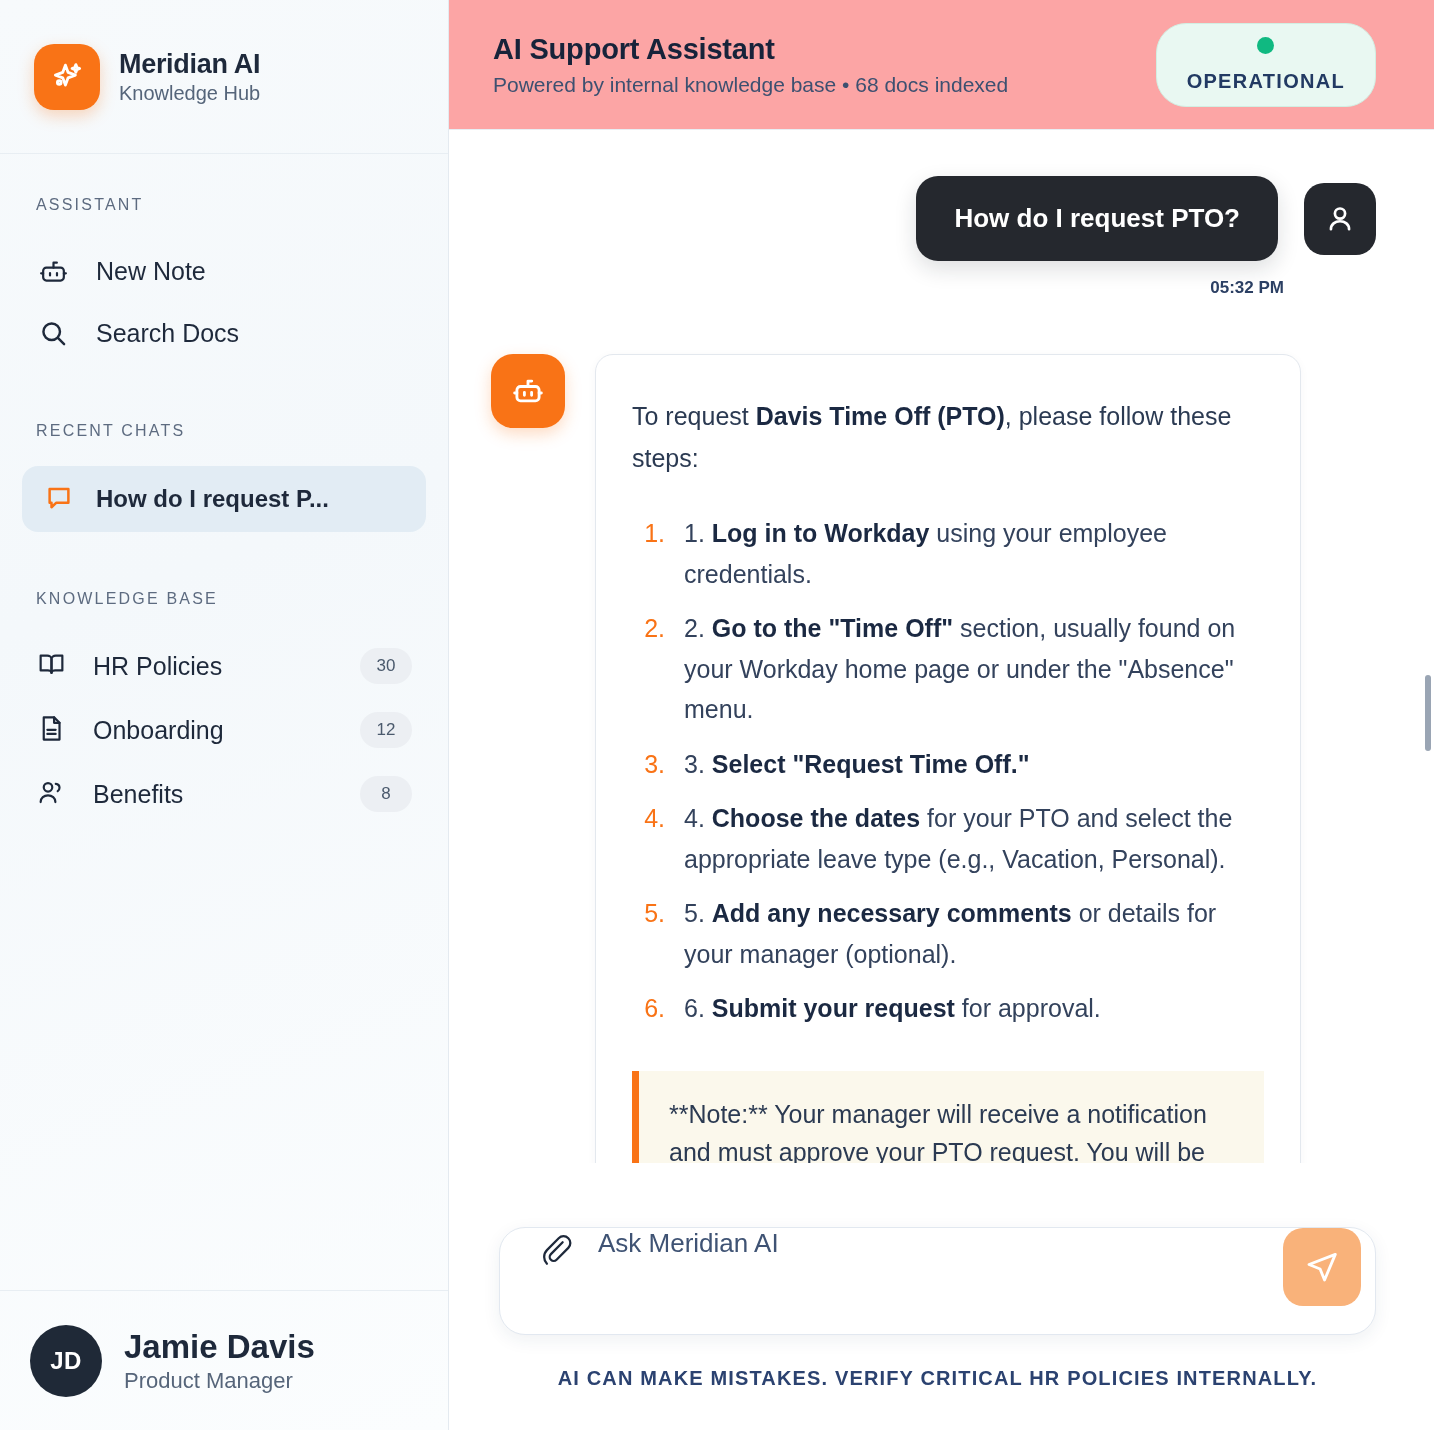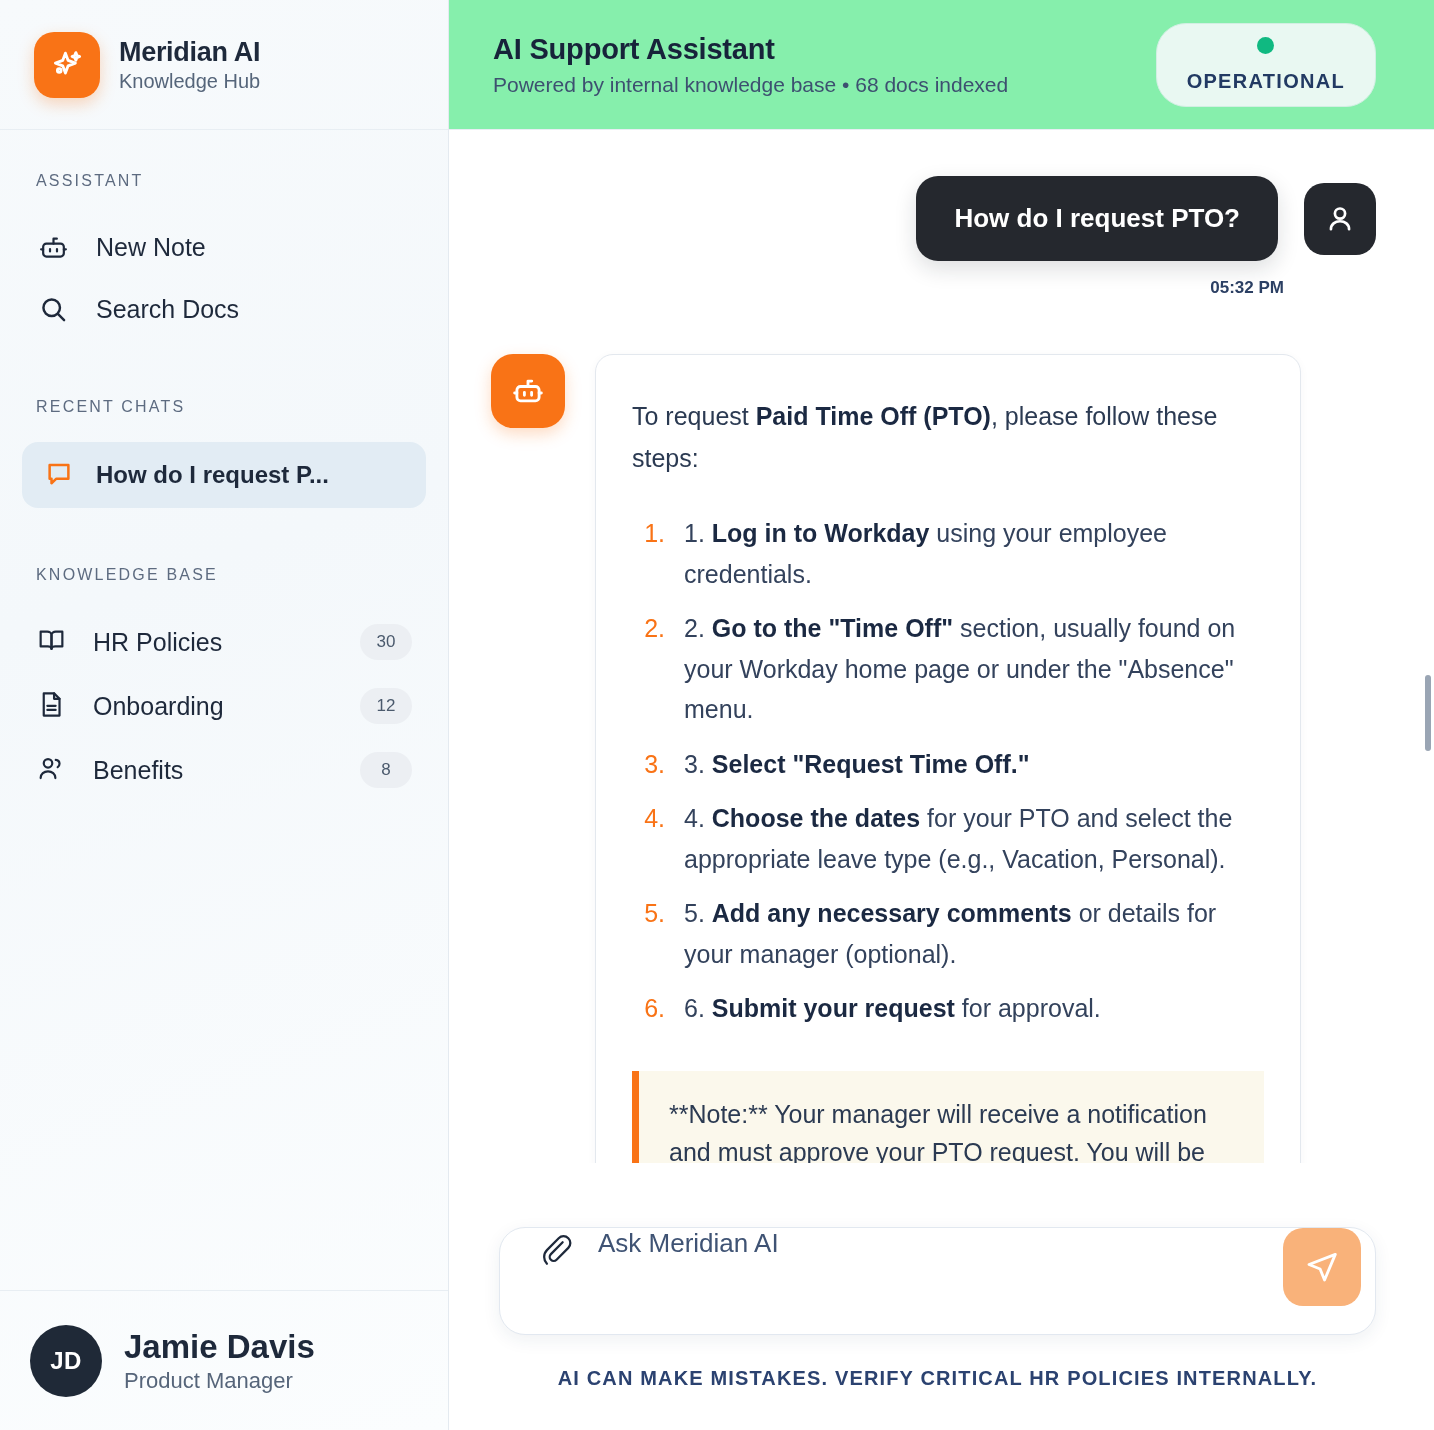--- a/index.html
+++ b/index.html
@@ -13,21 +13,21 @@
 
   
   #sidebar {
     width: 449px; height: 1430px;
     background: linear-gradient(160deg, #f7fafc 0%, #f4f8fb 40%, #fbfdfe 100%);
     border-right: 1px solid #e4eaf0;
     display: flex; flex-direction: column;
     position: relative; flex: none;
   }
   .brand {
-    height: 130px; display: flex; align-items: center; gap: 19px;
+    height: 154px; display: flex; align-items: center; gap: 19px;
     padding: 0 34px; border-bottom: 1px solid #e8eef3; flex: none;
   }
   .brand-logo {
     width: 66px; height: 66px; border-radius: 20px;
     background: #f97316; flex: none;
     display: flex; align-items: center; justify-content: center;
     box-shadow: 0 6px 16px rgba(249,115,22,.28);
   }
   .brand-text { display: flex; flex-direction: column; gap: 2px; }
   .brand-title { font-size: 27px; font-weight: 700; color: #1e293b; letter-spacing: -.3px; }
@@ -76,21 +76,21 @@
     color: #fff; display: flex; align-items: center; justify-content: center;
     font-size: 24px; font-weight: 700; letter-spacing: .5px; flex: none;
   }
   .user-name { font-size: 33px; font-weight: 700; color: #1e293b; }
   .user-role { font-size: 22px; color: #56657a; margin-top: 2px; }
 
   
   #main { flex: 1 1 auto; height: 1430px; display: flex; flex-direction: column; position: relative; background:#fff; }
   .topbar {
     height: 130px; flex: none; display: flex; align-items: center;
-    padding: 0 58px 0 44px; border-bottom: 1px solid #e8eef3; background: #86efac;
+    padding: 0 58px 0 44px; border-bottom: 1px solid #e8eef3; background: #fca5a5;
   }
   .topbar-texts { flex: 1; }
   .topbar-title { font-size: 29px; font-weight: 700; color: #17233a; letter-spacing: -.2px; }
   .topbar-sub { font-size: 21px; color: #3d5070; margin-top: 7px; }
   .status-pill {
     display: flex; align-items: center; gap: 16px;
     background: #e9f8f2; border: 1px solid #d2efe3;
     border-radius: 30px; padding: 13px 30px; cursor: pointer; flex-direction: column;
   }
   .status-dot { width: 17px; height: 17px; border-radius: 50%; background: #10b981; flex: none; }
@@ -314,21 +314,21 @@
           <svg width="36" height="36" viewBox="0 0 24 24" fill="none" stroke="#fff" stroke-width="1.9" stroke-linecap="round" stroke-linejoin="round">
             <rect x="4.6" y="9" width="14.8" height="9.6" rx="2.4"></rect>
             <path d="M12 9V5.4M12 5.4h2.5"></path>
             <path d="M9.6 12.9v2M14.4 12.9v2"></path>
             <path d="M4.6 13.3H3.1M19.4 13.3h1.5"></path>
           </svg>
         </div>
 
         <div class="card-bot">
           <p class="intro">
-            <span>To request </span><b>Paid Time Off (PTO)</b><span>, please follow these steps:</span>
+            <span>To request </span><b>Davis Time Off (PTO)</b><span>, please follow these steps:</span>
           </p>
 
           <ol class="steps">
             <li><span>1. </span><b>Log in to Workday</b><span> using your employee credentials.</span></li>
             <li><span>2. </span><b>Go to the "Time Off"</b><span> section, usually found on your Workday home page or under the "Absence" menu.</span></li>
             <li><span>3. </span><b>Select "Request Time Off."</b><span></span></li>
             <li><span>4. </span><b>Choose the dates</b><span> for your PTO and select the appropriate leave type (e.g., Vacation, Personal).</span></li>
             <li><span>5. </span><b>Add any necessary comments</b><span> or details for your manager (optional).</span></li>
             <li><span>6. </span><b>Submit your request</b><span> for approval.</span></li>
           </ol>

